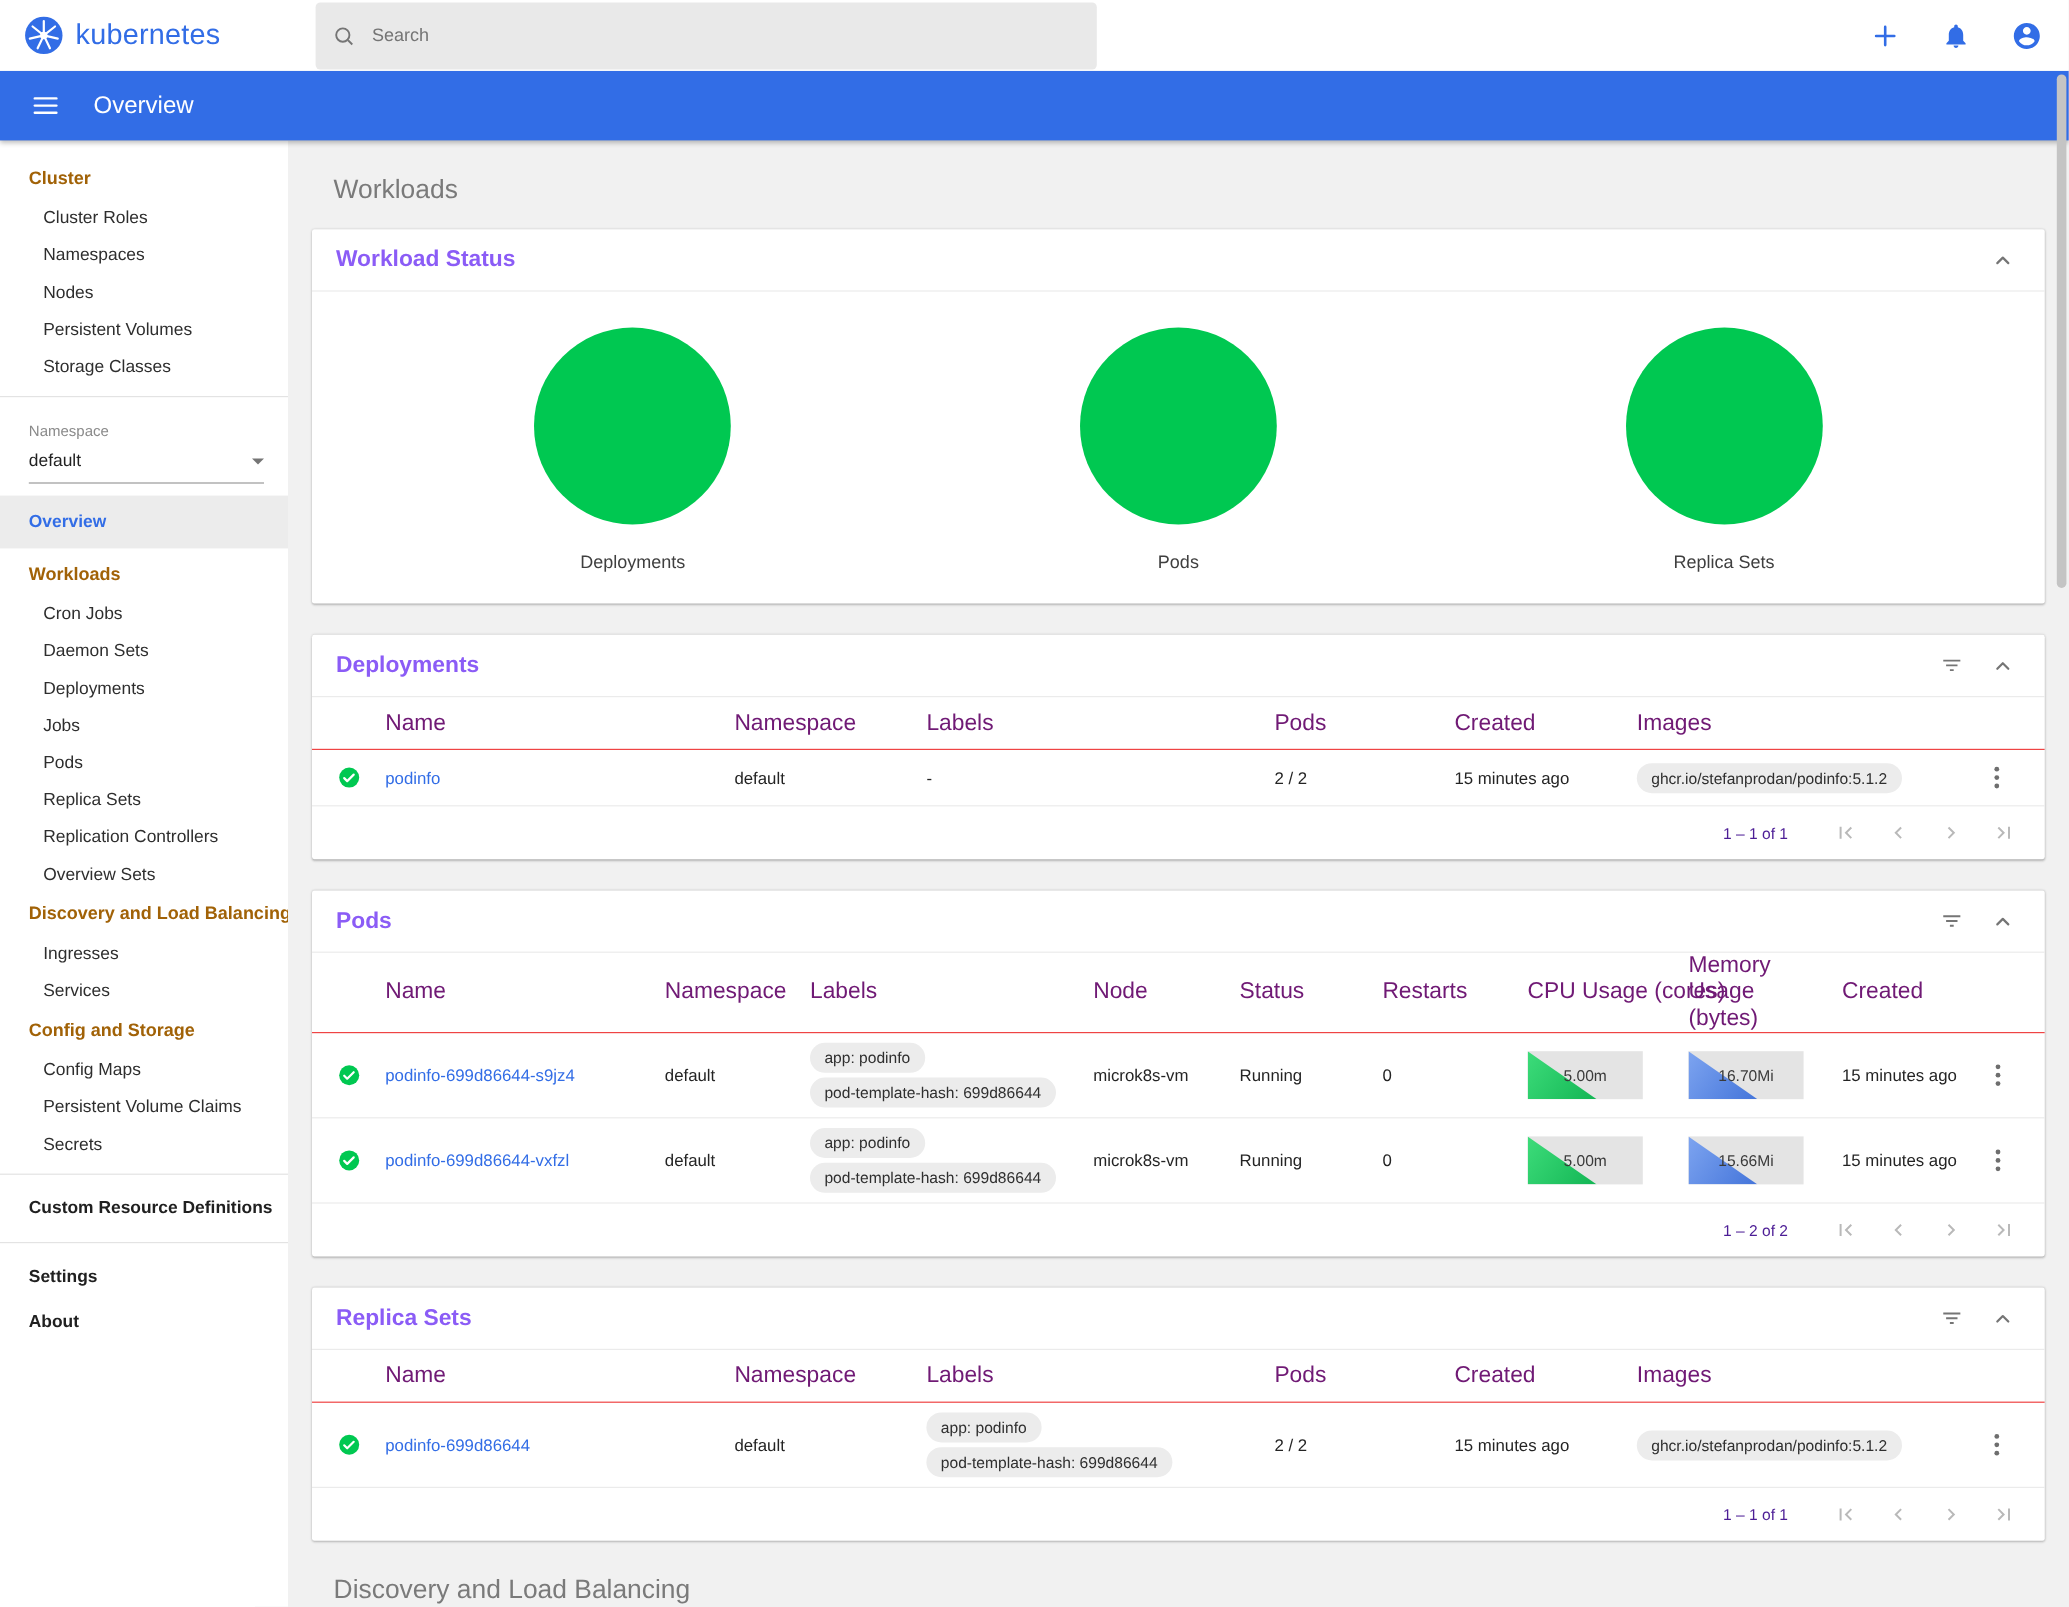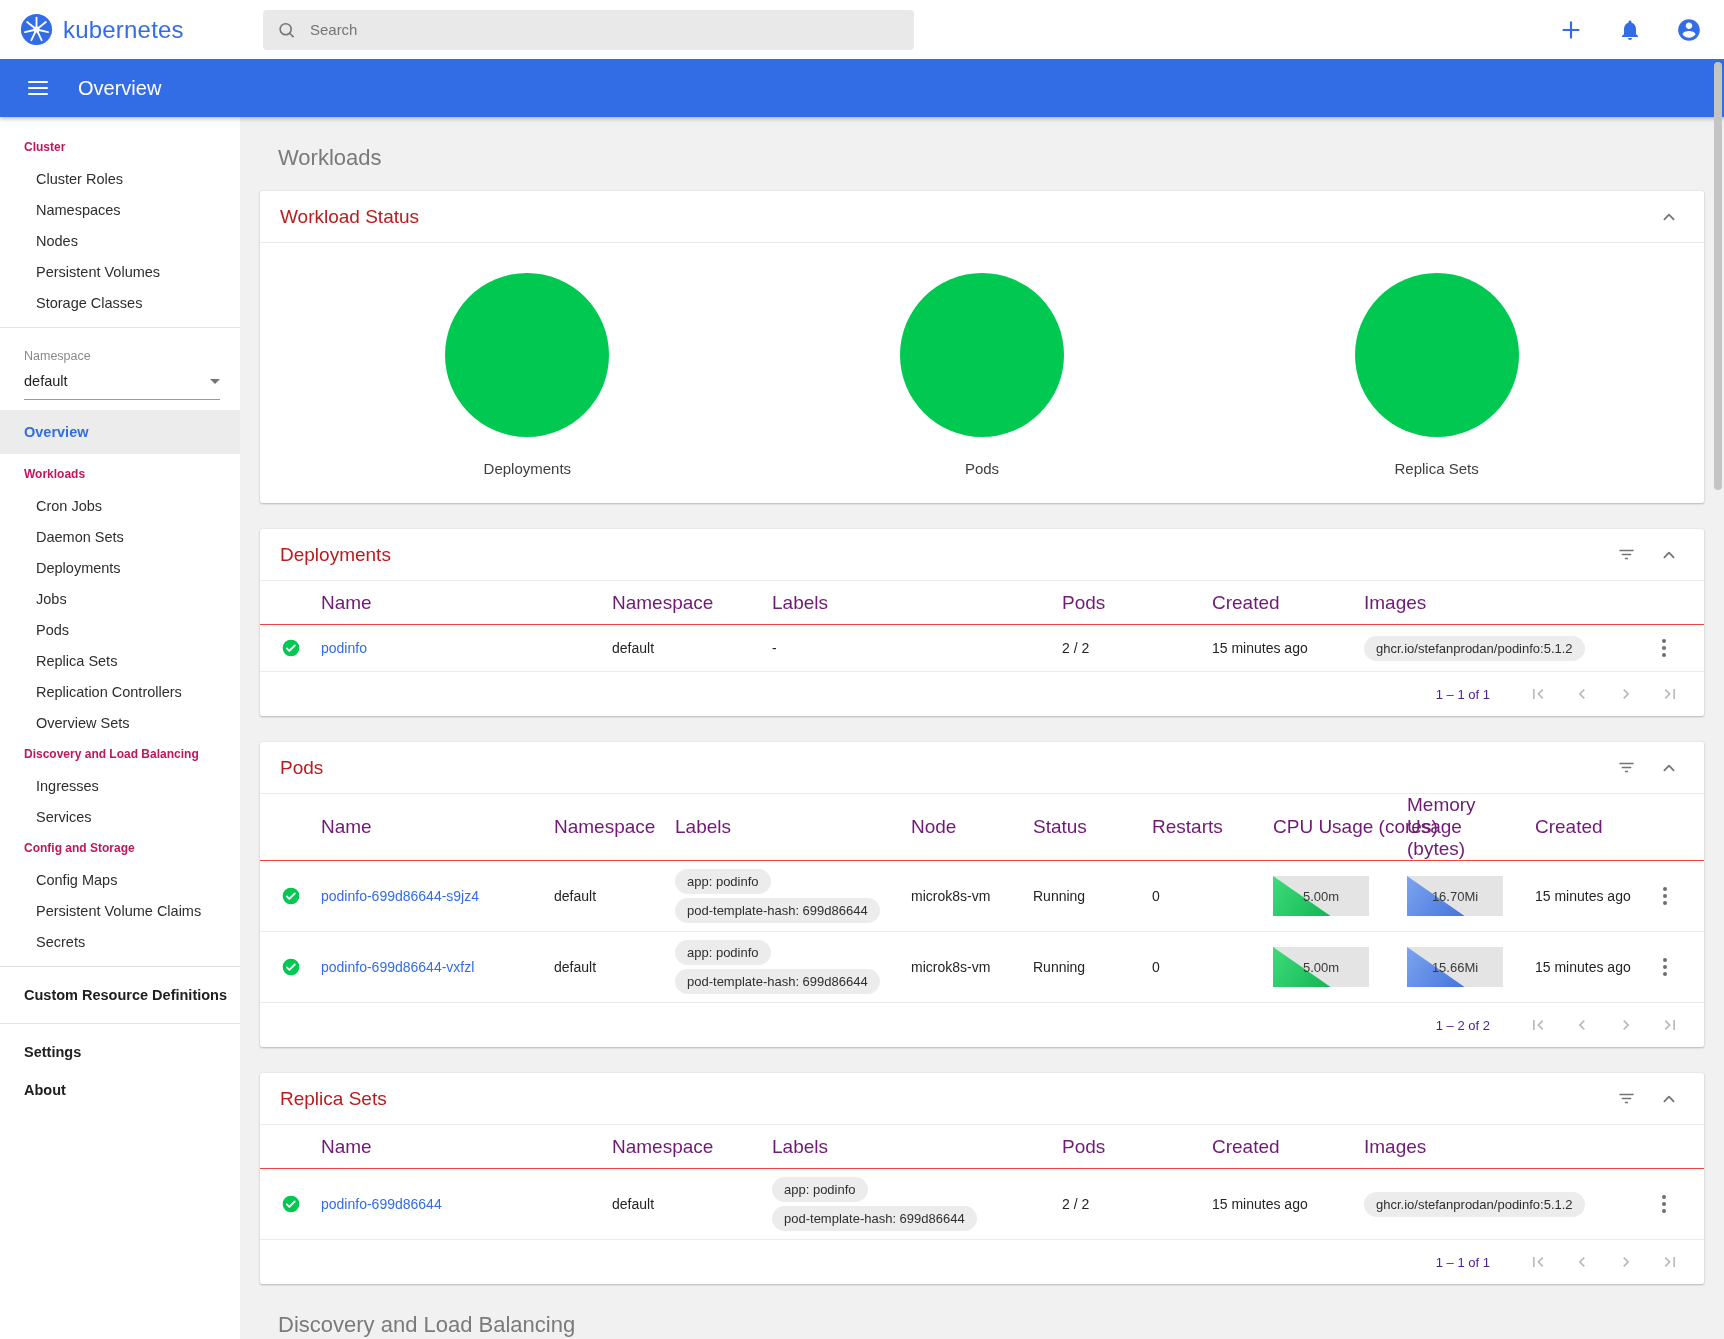--- a/index.html
+++ b/index.html
@@ -9,52 +9,52 @@
     background:#f1f1f1;
     overflow:hidden;
     color:#242424;
   }
   .page { position:relative; width:1724px; height:1339px; }
 
   
   .topbar { height:59px; background:#fff; display:flex; align-items:center; position:relative; z-index:5;justify-content:center; }
   .brand { display:flex; align-items:center; gap:10px; padding-left:20px; width:240px; cursor:pointer; }
   .brand-text { color:#326de6; font-size:24px; font-weight:500; letter-spacing:0.2px; }
-  .searchbar { margin-left:23px; width:651px; height:40px; background:#e9e9e9; border-radius:4px; display:flex; align-items:center; padding:0 14px; gap:14px; }
+  .searchbar { margin-left:23px; width:651px; height:56px; background:#e9e9e9; border-radius:4px; display:flex; align-items:center; padding:0 14px; gap:14px; }
   .search-input { border:none; background:transparent; outline:none; font-size:15px; color:#333; width:100%; }
   .search-input::placeholder { color:#757575; }
   .topbar-right { margin-left:auto; display:flex; align-items:center; gap:26px; padding-right:18px; }
   .icon-btn { background:none; border:none; cursor:pointer; padding:4px; display:flex; align-items:center; justify-content:center; }
 
   
   .appbar { height:58px; background:#326de6; display:flex; align-items:center; color:#fff; padding-left:24px; gap:26px; box-shadow:0 2px 4px rgba(0,0,0,.25); position:relative; z-index:4; }
   .hamburger { background:none; border:none; cursor:pointer; display:flex; flex-direction:column; gap:4px; padding:4px; }
   .hamburger span { display:block; width:20px; height:2px; background:#fff; border-radius:1px; }
   .appbar-title { font-size:20px; font-weight:400; }
 
   
   .layout { display:flex; height:1222px; overflow:hidden; }
 
   
   .sidebar { width:240px; background:#fff; padding-top:14px; flex:none; overflow:hidden; }
-  .nav-header { font-size:12px; font-weight:bold; color:#be185d; padding:9px 24px; white-space:nowrap; }
+  .nav-header { font-size:15px; font-weight:bold; color:#a16207; padding:9px 24px; white-space:nowrap; }
   .nav-item { font-size:14.5px; color:#2e2e2e; padding:7.5px 24px 7.5px 36px; cursor:pointer; white-space:nowrap; }
   .nav-divider { border-top:1px solid #e3e3e3; margin:9px 0; }
   .ns-label { font-size:12.5px; color:#8a8a8a; padding:12px 24px 2px; }
   .ns-select { display:flex; align-items:center; justify-content:space-between; margin:0 20px 4px 24px; padding:8px 0 10px; border-bottom:1px solid #9a9a9a; font-size:14.5px; color:#222; cursor:pointer; }
   .caret-down { width:0; height:0; border-left:5px solid transparent; border-right:5px solid transparent; border-top:5px solid #757575; }
   .nav-overview { display:block; background:#ececec; color:#326de6; font-weight:bold; font-size:14.5px; padding:14px 24px; margin:10px 0 4px; cursor:pointer; }
   .nav-strong { font-weight:bold; font-size:14.5px; color:#202020; padding:11px 24px; cursor:pointer; white-space:nowrap; }
 
   
   .main { flex:1; padding:0 20px; overflow:hidden; }
   .section-title { font-size:22px; font-weight:400; color:#7a7a7a; margin:28px 0 20px 18px; }
   .card { background:#fff; border-radius:2px; box-shadow:0 1px 2px rgba(0,0,0,.22), 0 0 2px rgba(0,0,0,.10); margin-bottom:26px; overflow:hidden; }
   .card-header { display:flex; align-items:center; height:52px; padding:0 20px; border-bottom:1px solid #ebebeb; }
-  .card-title { flex:1; font-size:19px; font-weight:400; color:#b91c1c; }
+  .card-title { flex:1; font-size:19px; font-weight:700; color:#8b5cf6; }
   .card-actions { display:flex; align-items:center; gap:14px; }
 
   
   .donut-row { display:flex; justify-content:space-around; padding:30px 40px 26px; }
   .donut-item { display:flex; flex-direction:column; align-items:center; width:33%; }
   .donut { width:164px; height:164px; border-radius:50%; background:#00c851; }
   .donut-label { margin-top:23px; font-size:15px; color:#3f3f3f; }
 
   
   .grid { display:grid; align-items:center; }

